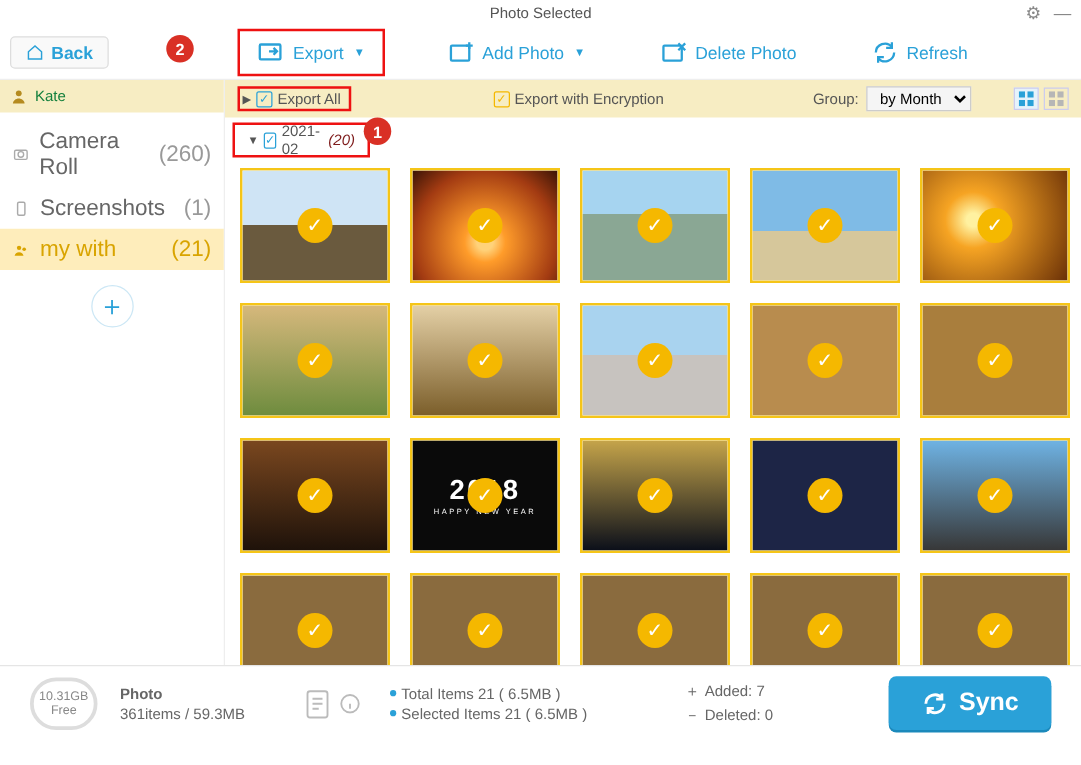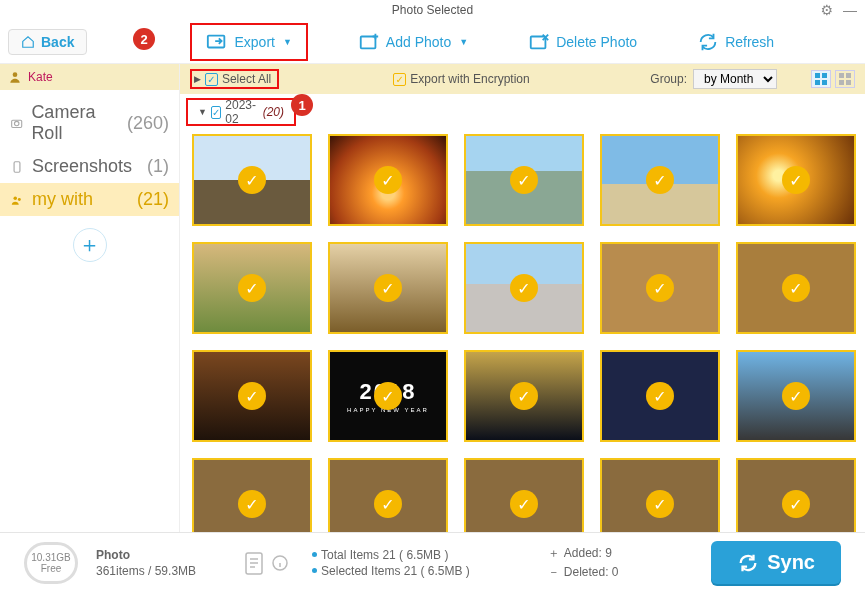--- a/index.html
+++ b/index.html
@@ -19,21 +19,21 @@
 .toolbar-btn svg { width: 22px; height: 22px; }
 .toolbar-btn .drop { font-size: 9px; margin-left: 2px; }
 .export-highlight { border: 2px solid #e11; padding: 6px 14px; }
 
 
 .badge { position: absolute; width: 22px; height: 22px; background: #d93025; color: #fff; border-radius: 50%; display: flex; align-items: center; justify-content: center; font-size: 13px; font-weight: bold; z-index: 50; }
 
 
 .main { display: flex; height: 468px; }
 .sidebar { width: 180px; border-right: 1px solid #eee; background: #fff; display: flex; flex-direction: column; }
-.user-row { background: #f7edc3; height: 26px; display: flex; align-items: center; padding: 0 8px; font-size: 12px; color: #be185d; gap: 6px; }
+.user-row { background: #f7edc3; height: 26px; display: flex; align-items: center; padding: 0 8px; font-size: 12px; color: #15803d; gap: 6px; }
 .album-list { padding-top: 6px; }
 .album-item { display: flex; align-items: center; justify-content: space-between; padding: 6px 10px; font-size: 18px; color: #666; cursor: pointer; }
 .album-item .left { display: flex; align-items: center; gap: 8px; }
 .album-item .count { color: #999; }
 .album-item.active { background: #feedbb; color: #d9a400; }
 .album-item.active .count { color: #d9a400; }
 .add-btn { margin: 12px auto 0; width: 34px; height: 34px; border-radius: 50%; border: 1px solid #cce7f5; color: #2aa1d8; font-size: 22px; display: flex; align-items: center; justify-content: center; cursor: pointer; background: #fff; }
 
 
 .content { flex: 1; display: flex; flex-direction: column; overflow: hidden; }
@@ -200,21 +200,21 @@
     <div class="add-btn">
       <span>＋</span>
     </div>
   </div>
 
   <div class="content">
     <div class="content-toolbar">
       <div class="select-all">
         <span class="tri">▶</span>
         <span class="check-sm">✓</span>
-        <span>Select All</span>
+        <span>Export All</span>
       </div>
       <div class="encrypt">
         <span class="check-sm orange">✓</span>
         <span>Export with Encryption</span>
       </div>
       <div class="group-select">
         <span>Group:</span>
         <select>
           <option>by Month</option>
         </select>
@@ -235,21 +235,21 @@
               <rect x="0" y="7" width="5" height="5" fill="#b6b6b6"></rect>
               <rect x="7" y="7" width="5" height="5" fill="#b6b6b6"></rect>
             </svg>
           </div>
       </div>
     </div>
 
     <div class="date-row" style="border:2px solid #e11; width:110px; margin:4px 0 0 6px;">
       <span class="tri">▼</span>
       <span class="check-sm">✓</span>
-      <span>2023-02</span>
+      <span>2021-02</span>
       <span class="count">(20)</span>
     </div>
 
     <div class="grid-wrap">
       <div class="photo-grid" id="photo-grid">
           <div class="photo">
             <div class="thumb t-snow"></div>
             <div class="check">✓</div>
           </div>
           <div class="photo">
@@ -360,21 +360,21 @@
     <span class="row">
         <span class="dot"></span>
         <span>Total Items 21 ( 6.5MB )</span>
       </span>
     <span class="row">
         <span class="dot"></span>
         <span>Selected Items 21 ( 6.5MB )</span>
       </span>
   </div>
   <div class="stats" style="margin-left:60px;">
-    <span class="row">＋ <span>Added: 9</span></span>
+    <span class="row">＋ <span>Added: 7</span></span>
     <span class="row">－ <span>Deleted: 0</span></span>
   </div>
   <div class="sync-btn">
     <svg width="22" height="22" viewBox="0 0 24 24" fill="none" stroke="#fff" stroke-width="2.5">
         <path d="M4 12a8 8 0 0 1 14-5M20 12a8 8 0 0 1-14 5"></path>
         <path d="M18 3v5h-5M6 21v-5h5"></path>
       </svg>
     <span>Sync</span>
   </div>
 </div>

